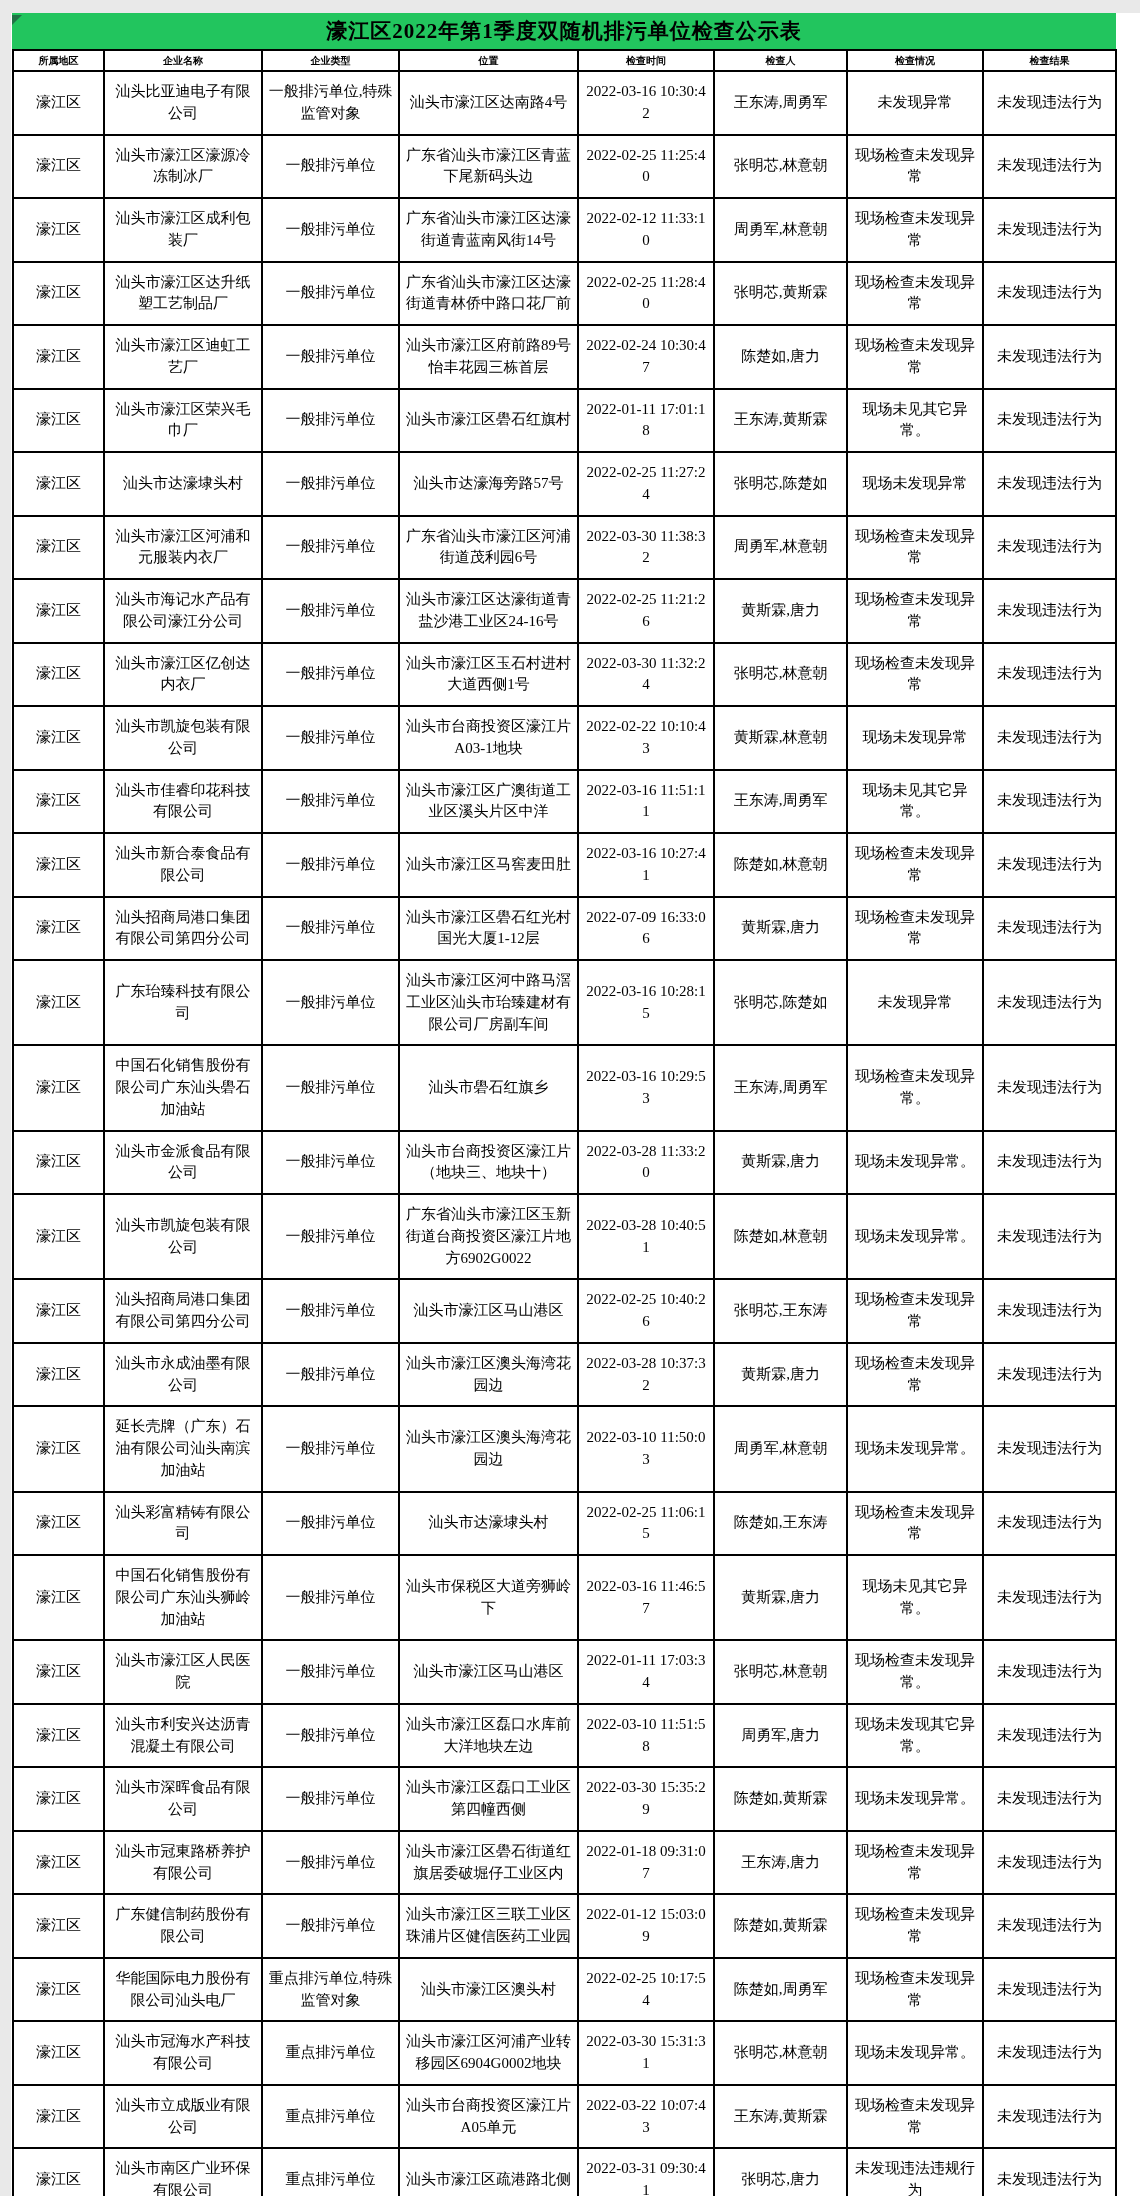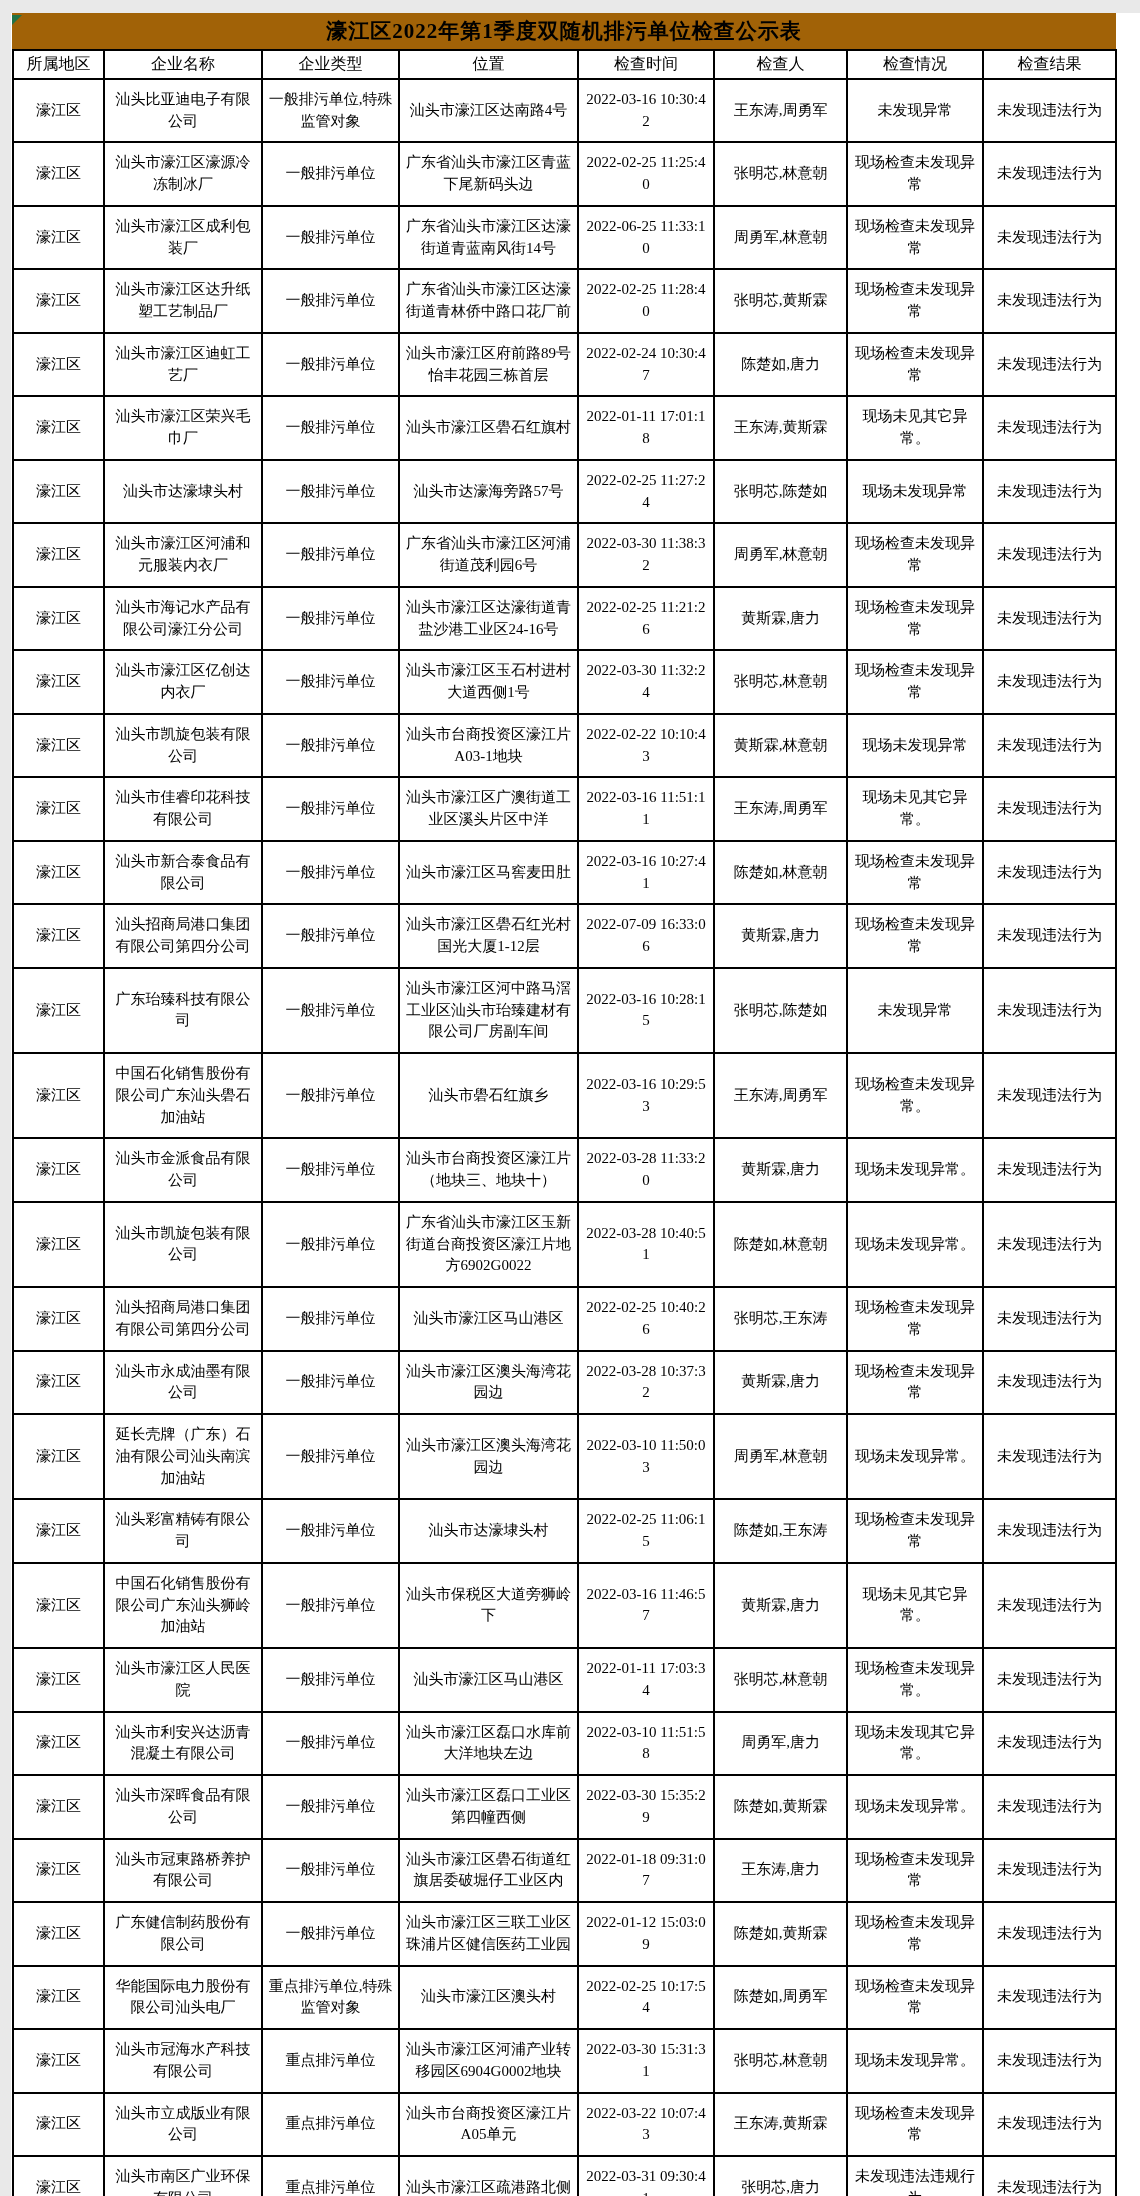--- a/index.html
+++ b/index.html
@@ -5,33 +5,33 @@
   html,body{margin:0;padding:0;}
   body{
     width:1140px;height:2196px;position:relative;background:#ffffff;
     font-family:"Liberation Serif","DejaVu Serif",serif;color:#000;
   }
   .margin-top{position:absolute;top:0;left:0;width:1140px;height:13px;background:#e9e9e9;}
   .margin-left{position:absolute;top:0;left:0;width:11px;height:2196px;background:#e9e9e9;}
   .sheet{position:absolute;left:12px;top:13px;width:1104px;}
   .title-row{
     position:relative;height:36px;display:flex;align-items:center;justify-content:center;
-    font-weight:bold;font-size:21px;letter-spacing:1px;background:#a16207;
+    font-weight:bold;font-size:21px;letter-spacing:1px;background:#22c55e;
   }
   .corner-triangle{
     position:absolute;left:0;top:2px;width:0;height:0;
     border-top:10px solid #217346;border-right:10px solid transparent;
   }
   table.grid{border-collapse:collapse;table-layout:fixed;width:1104px;background:#fff;}
   .grid th,.grid td{
     border:2px solid #000;text-align:center;vertical-align:middle;
     font-size:15px;line-height:1.45;padding:9px 5px;
     word-break:break-all;overflow-wrap:anywhere;
   }
-  .grid th{font-weight:normal;font-size:16px;padding:3px 2px;line-height:1.3;}
+  .grid th{font-weight:bold;font-size:10px;padding:3px 2px;line-height:1.3;}
 </style>
 </head>
 <body>
 
 <div class="margin-top"></div>
 <div class="margin-left"></div>
 
 <div class="sheet">
   <div class="title-row">
     <span class="corner-triangle"></span>
@@ -80,21 +80,21 @@
           <td>2022-02-25 11:25:40</td>
           <td>张明芯,林意朝</td>
           <td>现场检查未发现异常</td>
           <td>未发现违法行为</td>
         </tr>
         <tr>
           <td>濠江区</td>
           <td>汕头市濠江区成利包装厂</td>
           <td>一般排污单位</td>
           <td>广东省汕头市濠江区达濠街道青蓝南风街14号</td>
-          <td>2022-06-25 11:33:10</td>
+          <td>2022-02-12 11:33:10</td>
           <td>周勇军,林意朝</td>
           <td>现场检查未发现异常</td>
           <td>未发现违法行为</td>
         </tr>
         <tr>
           <td>濠江区</td>
           <td>汕头市濠江区达升纸塑工艺制品厂</td>
           <td>一般排污单位</td>
           <td>广东省汕头市濠江区达濠街道青林侨中路口花厂前</td>
           <td>2022-02-25 11:28:40</td>

